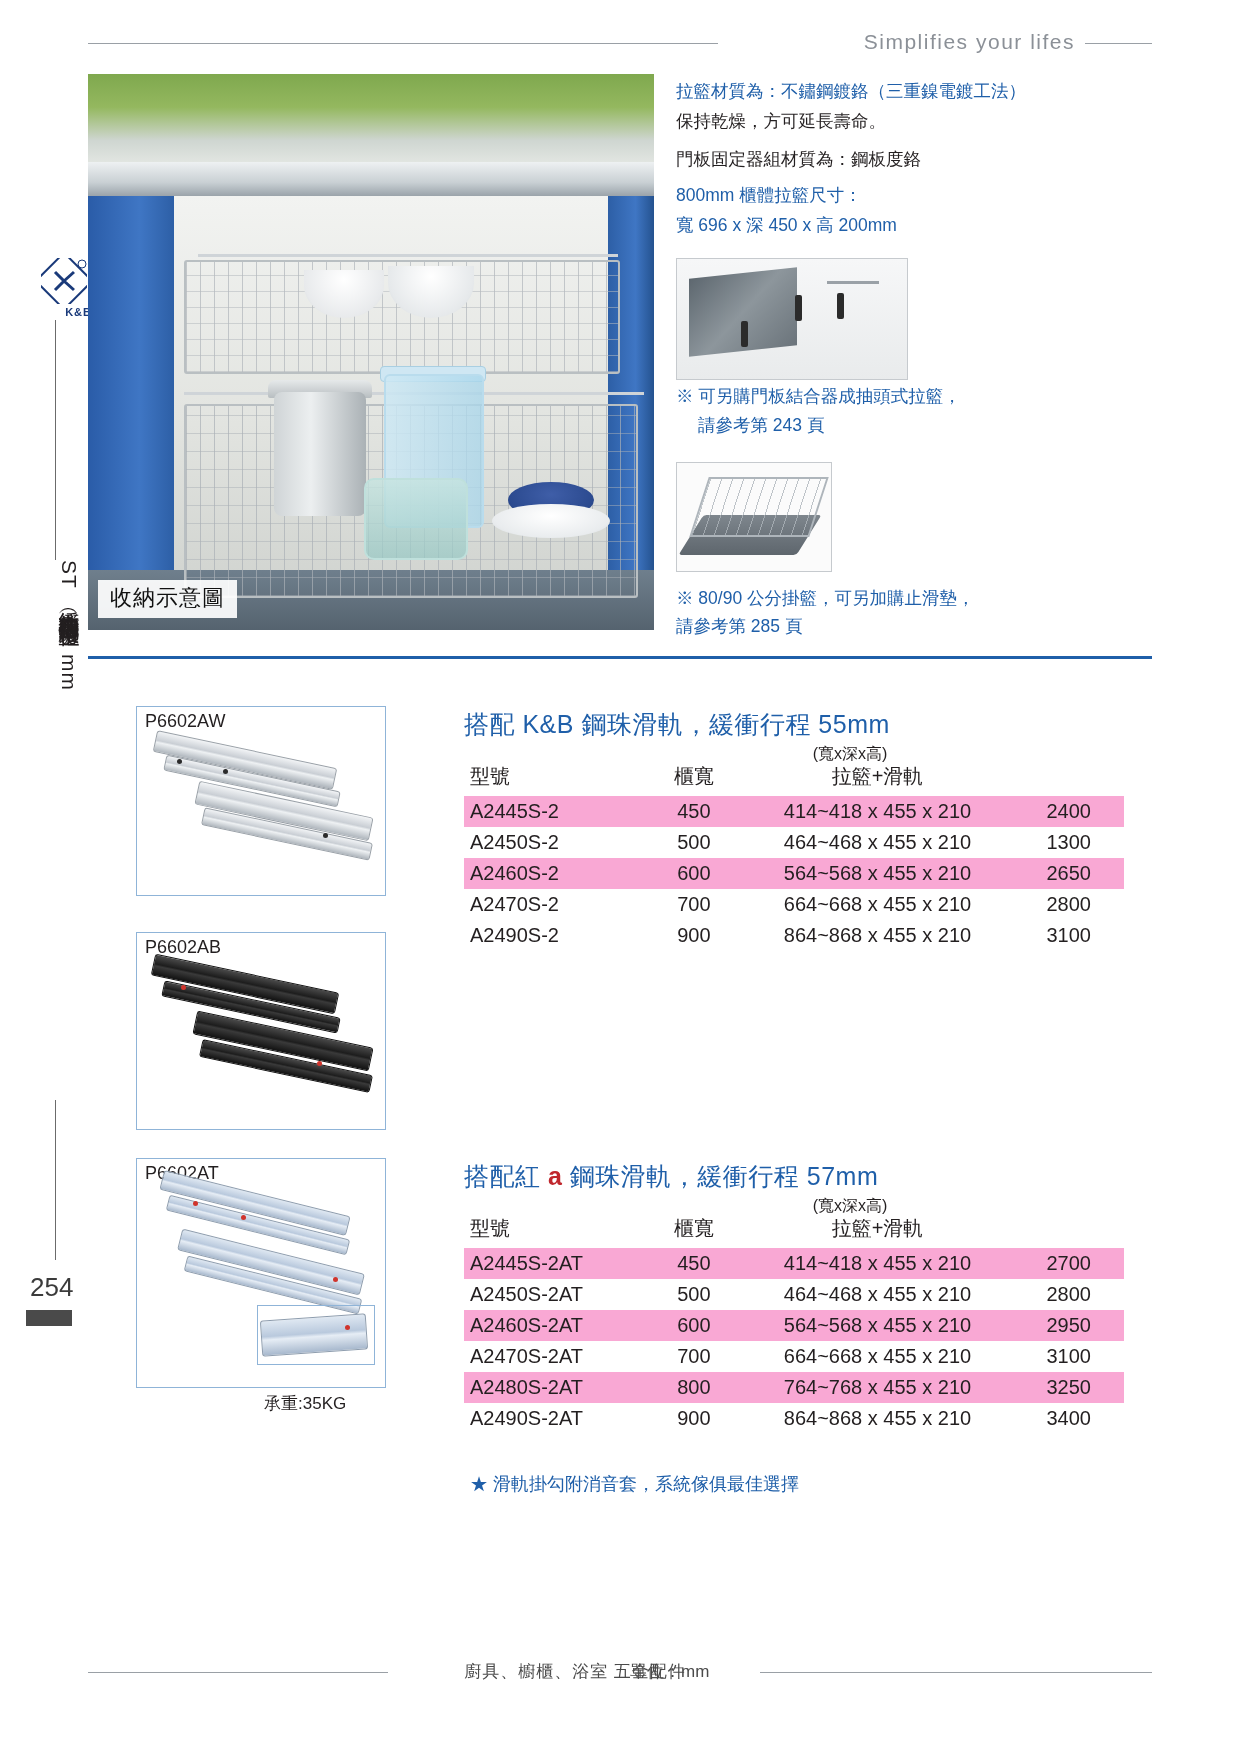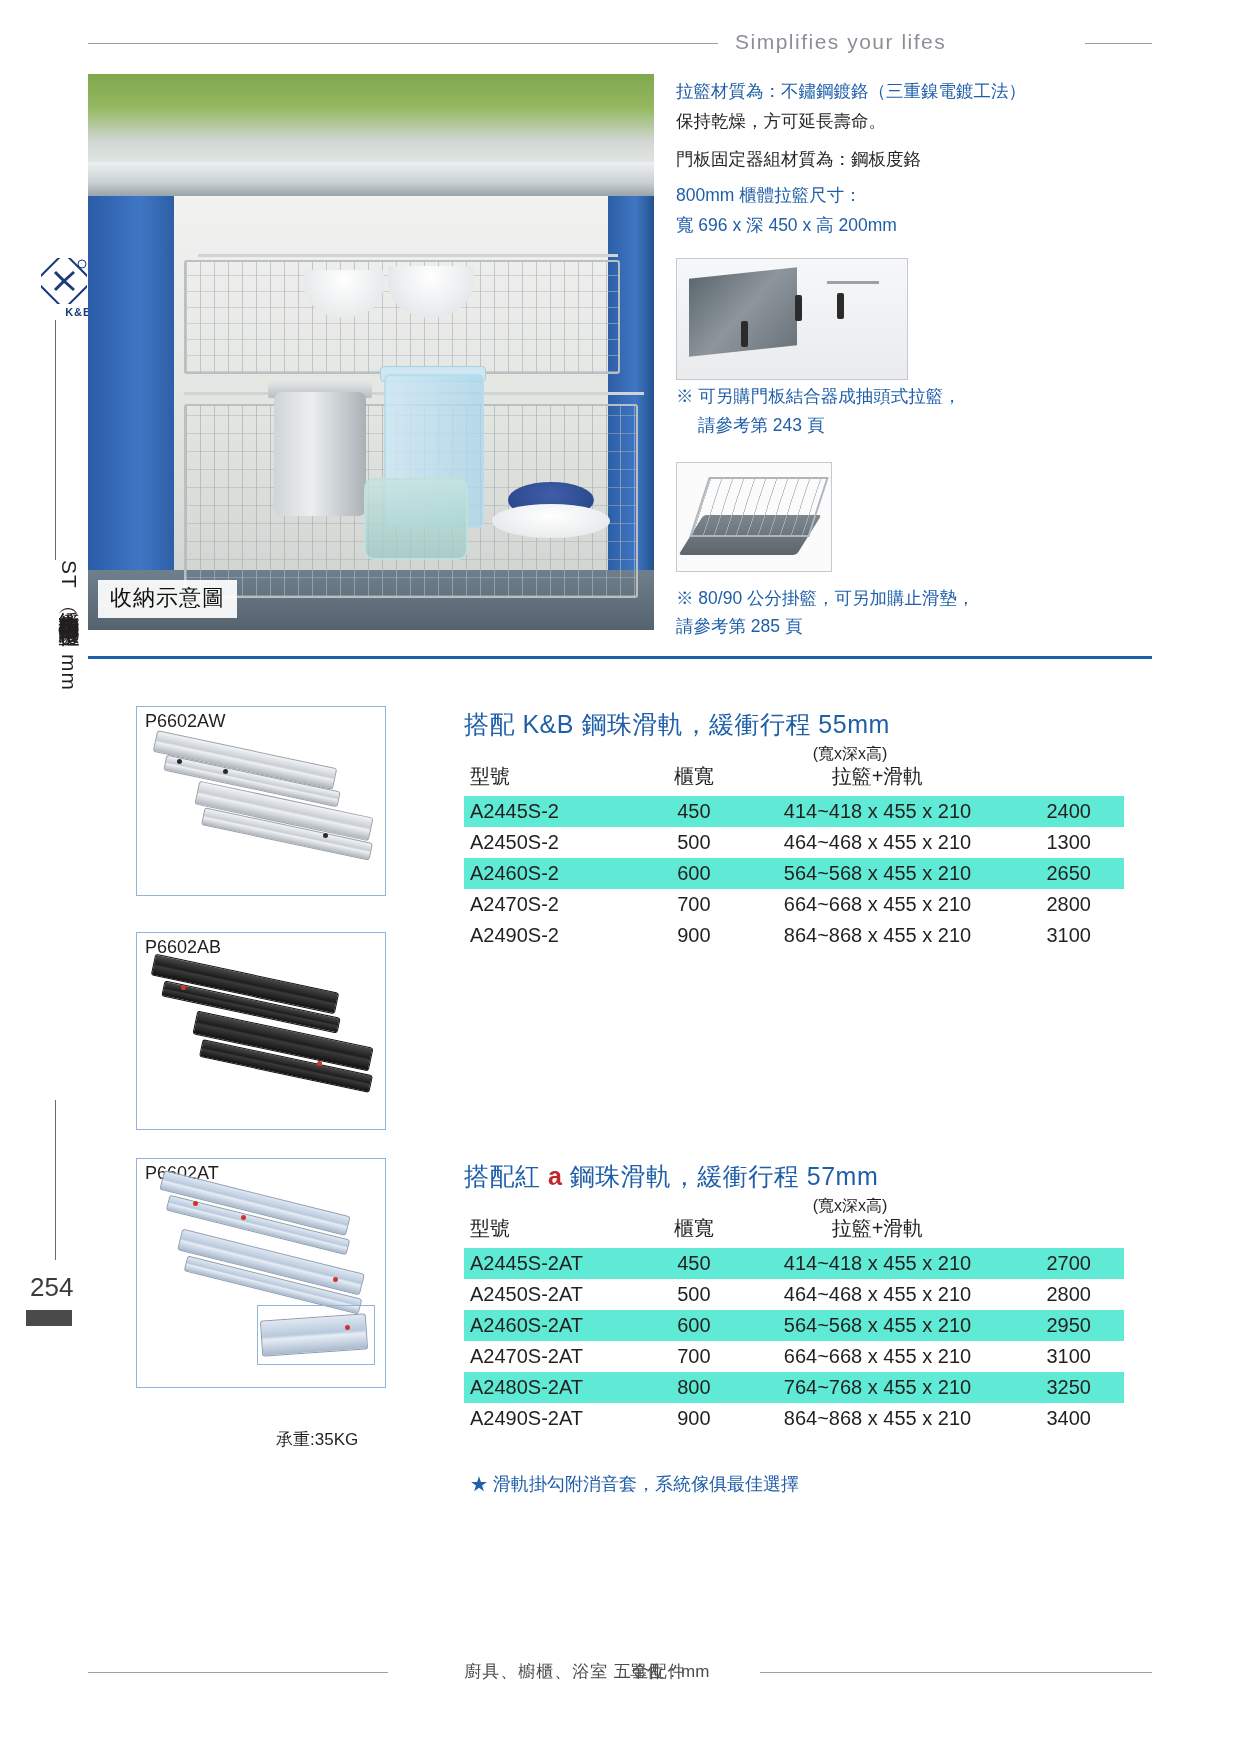--- a/index.html
+++ b/index.html
@@ -31,21 +31,21 @@
     top: 43px;
     width: 67px;
     height: 1px;
     background: #9aa0a6;
   }
   .header-tagline {
     position: absolute;
     left: 735px;
     top: 30px;
     width: 340px;
-    text-align: left;
+    text-align: right;
     font-size: 21px;
     letter-spacing: 1.5px;
     color: #8b9097;
     font-family: "Liberation Sans", sans-serif;
   }
 
   
   .spine-logo {
     position: absolute;
     left: 36px;
@@ -359,21 +359,21 @@
   table.spec-table th {
     font-weight: normal;
     font-size: 20px;
     padding: 3px 0 6px 0;
     color: #231f20;
   }
   table.spec-table td {
     padding: 4px 0;
     color: #231f20;
   }
-  table.spec-table tr.alt td { background: #5eead4; }
+  table.spec-table tr.alt td { background: #f9a8d4; }
   .c-model { width: 175px; text-align: left; padding-left: 6px !important; }
   .c-width { width: 95px; text-align: center; }
   .c-dims  { width: 270px; text-align: center; }
   .c-price { width: 110px; text-align: center; }
 
   .star-note {
     position: absolute;
     font-size: 18px;
     color: #1f5fa9;
   }
@@ -514,21 +514,21 @@
     <div class="rail blue" style="left:40px; top:92px; width:186px; height:20px; transform:rotate(14deg);"></div>
     <div class="rail blue" style="left:46px; top:118px; width:178px; height:14px; transform:rotate(14deg);"></div>
     <div class="rail blue" style="left:124px; top:158px; width:104px; height:34px; transform:rotate(-4deg);"></div>
     <div style="position:absolute;left:120px;top:146px;width:116px;height:58px;border:1px solid #8fb4d8;"></div>
     <div class="dot-red" style="left:56px; top:42px;"></div>
     <div class="dot-red" style="left:104px; top:56px;"></div>
     <div class="dot-red" style="left:196px; top:118px;"></div>
     <div class="dot-red" style="left:208px; top:166px;"></div>
   </div>
 </div>
-<div class="load-label" style="left:276px; top:1392px;margin-top:36px;">承重:35KG</div>
+<div class="load-label" style="left:264px; top:1392px;">承重:35KG</div>
 
 <div class="tbl-title" style="left:464px; top:708px;">搭配 K&amp;B 鋼珠滑軌，緩衝行程 55mm</div>
 <div class="subhead" style="left:700px; top:744px; width:300px;">(寬x深x高)</div>
 
 <table class="spec-table" style="left:464px; top:760px; width:660px;">
   <thead>
     <tr>
       <th class="c-model">型號</th>
       <th class="c-width">櫃寬</th>
       <th class="c-dims">拉籃+滑軌</th>

